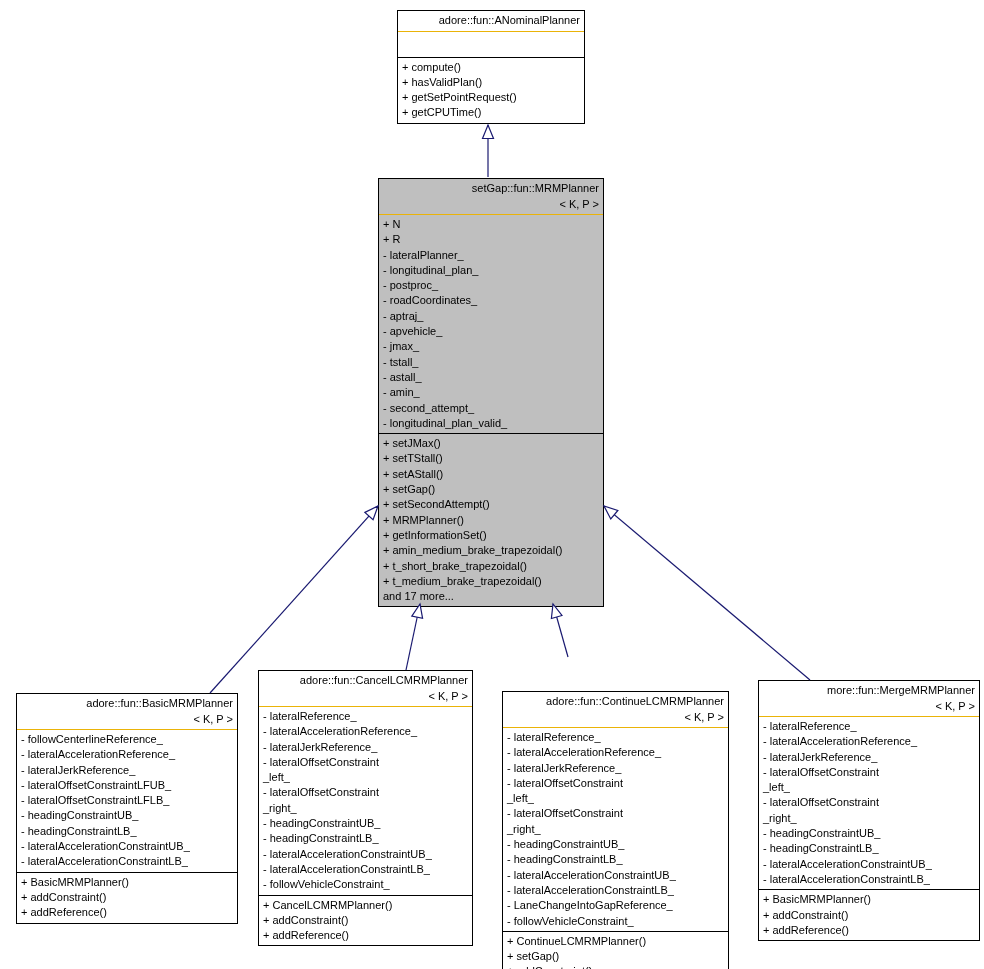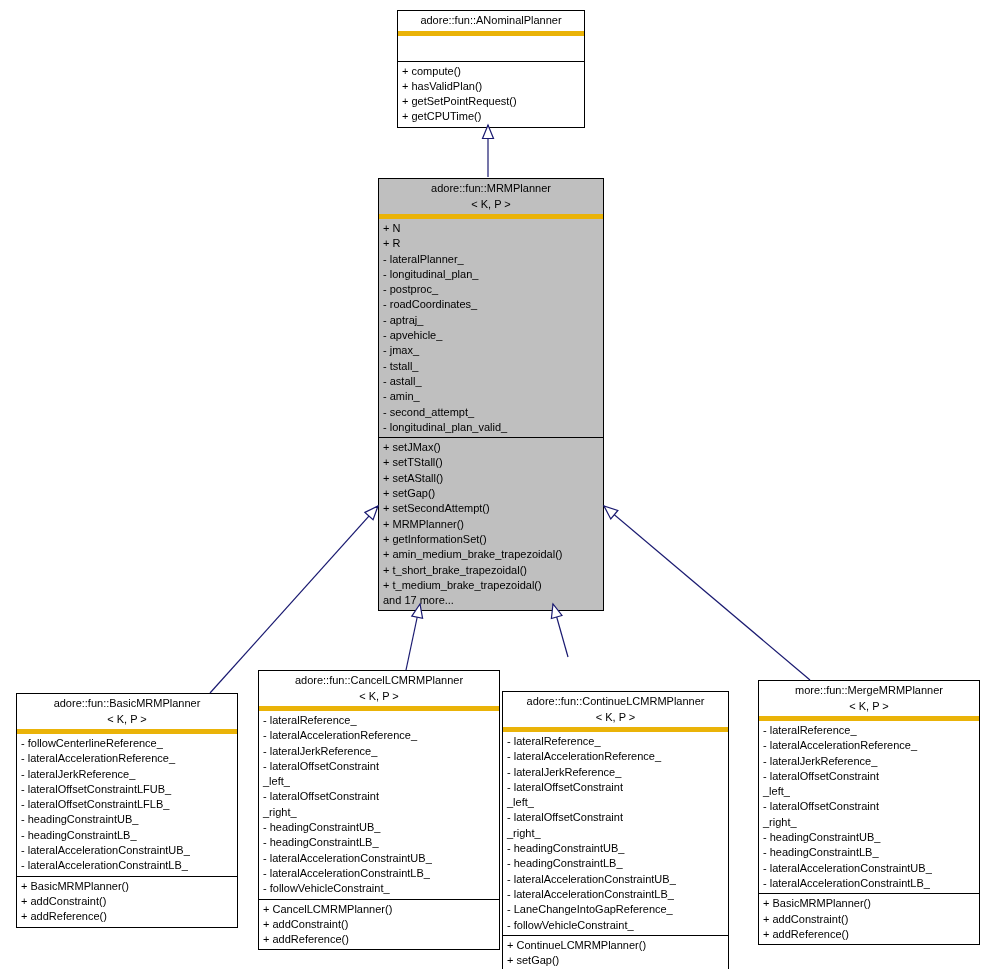--- a/index.html
+++ b/index.html
@@ -20,22 +20,22 @@
   .class-box {
     position: absolute;
     background: #ffffff;
     border: 1px solid #000000;
     box-sizing: border-box;
   }
   .class-box.highlight {
     background: #bfbfbf;
   }
   .box-title {
-    border-bottom: 5px solid #eab308;
-    text-align: center;
+    border-bottom: 1px solid #eab308;
+    text-align: right;
     padding: 2px 4px;
     line-height: 15.5px;
     box-sizing: border-box;
   }
   .box-attrs {
     border-bottom: 1px solid #000000;
     padding: 2px 0;
     box-sizing: border-box;
   }
   .box-attrs.empty {
@@ -72,21 +72,21 @@
     <div class="box-methods">
         <div class="member-row">+ compute()</div>
         <div class="member-row">+ hasValidPlan()</div>
         <div class="member-row">+ getSetPointRequest()</div>
         <div class="member-row">+ getCPUTime()</div>
       </div>
   </div>
 
   <div class="class-box highlight" style="left:378px; top:178px; width:226px;">
     <div class="box-title">
-      <div>adore::fun::MRMPlanner</div>
+      <div>setGap::fun::MRMPlanner</div>
       <div>&lt; K, P &gt;</div>
     </div>
     <div class="box-attrs">
         <div class="member-row">+ N</div>
         <div class="member-row">+ R</div>
         <div class="member-row">- lateralPlanner_</div>
         <div class="member-row">- longitudinal_plan_</div>
         <div class="member-row">- postproc_</div>
         <div class="member-row">- roadCoordinates_</div>
         <div class="member-row">- aptraj_</div>
@@ -129,21 +129,21 @@
         <div class="member-row">- lateralAccelerationConstraintUB_</div>
         <div class="member-row">- lateralAccelerationConstraintLB_</div>
       </div>
     <div class="box-methods">
         <div class="member-row">+ BasicMRMPlanner()</div>
         <div class="member-row">+ addConstraint()</div>
         <div class="member-row">+ addReference()</div>
       </div>
   </div>
 
-  <div class="class-box" style="left:258px; top:670px; width:242px;">
+  <div class="class-box" style="left:258px; top:670px; width:215px;">
     <div class="box-title">
       <div>adore::fun::CancelLCMRMPlanner</div>
       <div>&lt; K, P &gt;</div>
     </div>
     <div class="box-attrs">
         <div class="member-row">- lateralReference_</div>
         <div class="member-row">- lateralAccelerationReference_</div>
         <div class="member-row">- lateralJerkReference_</div>
         <div class="member-row">- lateralOffsetConstraint
 _left_</div>

